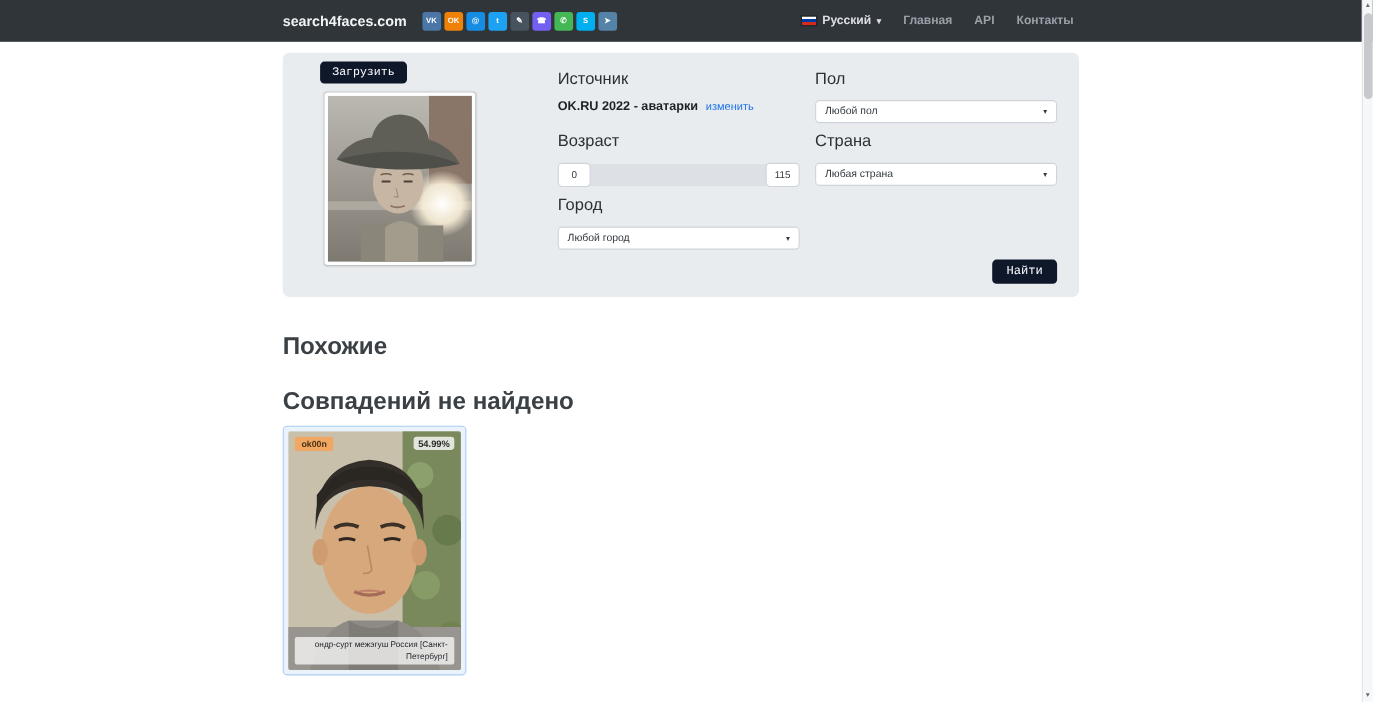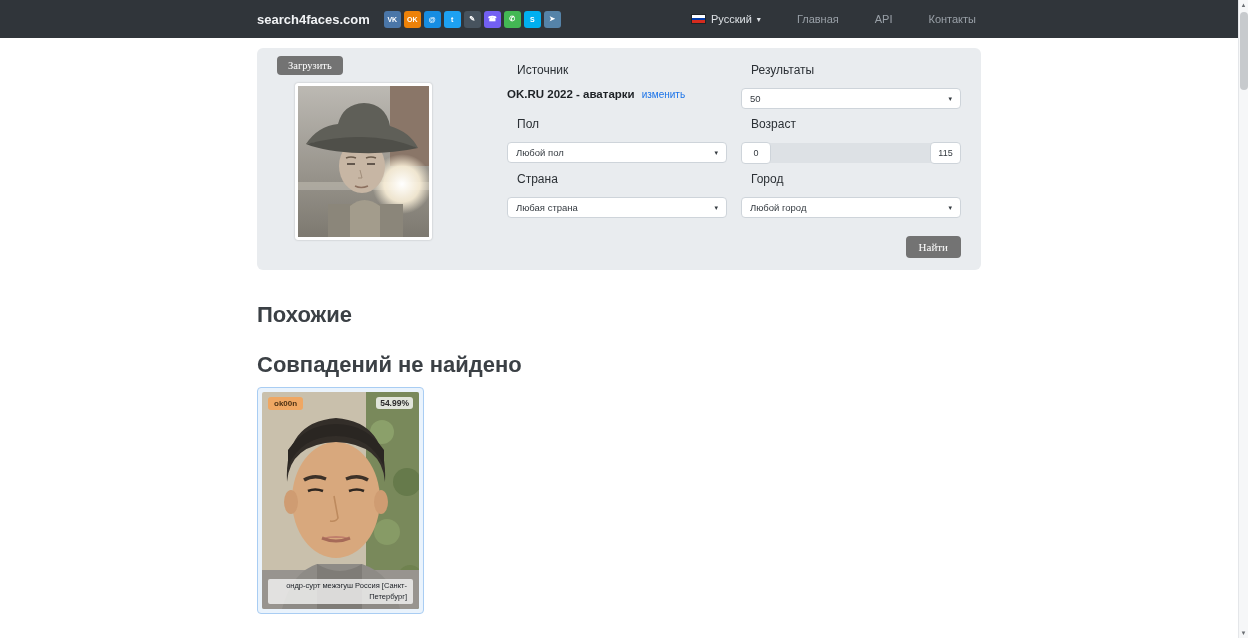--- a/index.html
+++ b/index.html
@@ -12,45 +12,45 @@
   .navbar {
     height:38px; background:#30353a; display:flex; align-items:center;
     padding:0 0 0 257px; width:100%;
   }
   .brand { color:#f1f3f5; font-size:13px; font-weight:700; margin-right:14px; cursor:pointer; }
   .social { display:flex; align-items:center; gap:3px; }
   .sicon {
     width:17px; height:17px; border-radius:3px; display:flex; align-items:center;
     justify-content:center; color:#fff; font-size:7px; font-weight:700; cursor:pointer;
   }
-  .nav-right { margin-left:auto; display:flex; align-items:center; gap:36px; padding-right:272px; }
+  .nav-right { margin-left:auto; display:flex; align-items:center; gap:20px; padding-right:272px;font-weight:bold; }
   .lang { display:flex; align-items:center; gap:5px; color:#dde1e5; font-size:11px; cursor:pointer; }
   .flag { width:15px; height:10px; display:inline-block; border:1px solid #1f2326;
     background:linear-gradient(#fff 0 33%, #0039a6 33% 66%, #d52b1e 66% 100%); }
   .lang .caret { font-size:8px; color:#dde1e5; }
   .nav-link { color:#9aa1a8; font-size:11px; text-decoration:none; cursor:pointer; }
   
   .container { width:724px; margin:0 auto; padding-top:10px; position:relative; right:5px; }
   .panel {
     background:#e9ecef; border-radius:6px; height:222px; position:relative;
     display:flex; padding:7px 20px 12px 20px;
   }
   .left-col { width:230px; }
   .btn {
-    background:#737373; color:#fff; border:none; border-radius:4px;
-    font-family:Liberation Serif, serif; font-size:10.5px; padding:4px 11px; cursor:pointer;
+    background:#0f172a; color:#fff; border:none; border-radius:4px;
+    font-family:Liberation Mono, monospace; font-size:10.5px; padding:4px 11px; cursor:pointer;margin-left:14px;
   }
   .photo-frame {
     margin:8px 0 0 18px; width:137px; height:157px; background:#fff; padding:3px;
     border-radius:3px; box-shadow:0 0 2px rgba(0,0,0,.25);
   }
   .photo-frame svg { width:100%; height:100%; display:block; }
   .fields { flex:1; display:grid; grid-template-columns:1fr 1fr; column-gap:14px; align-content:start; }
   .field { min-height:53px; }
-  .field > label { display:block; font-size:12px; color:#2b3035; margin:8px 10px 11px; }
+  .field > label { display:block; font-size:15px; color:#2b3035; margin:8px 0 11px; }
   .src-line { display:flex; align-items:baseline; gap:7px; }
   .src-value { font-size:11.5px; font-weight:700; color:#1d2125; }
   .change-link { font-size:10px; color:#1b73e8; text-decoration:none; cursor:pointer; }
   .select {
     height:21px; background:#fff; border:1px solid #ced4da; border-radius:4px;
     display:flex; align-items:center; justify-content:space-between; padding:0 8px;
     font-size:9.5px; color:#343a40; cursor:pointer;
   }
   .sel-caret { font-size:7px; color:#343a40; }
   .age-row { display:flex; align-items:stretch; height:22px; }
@@ -177,27 +177,20 @@
     </div>
     <div class="fields">
       <div class="field">
         <label>Источник</label>
         <div class="src-line">
           <span class="src-value">OK.RU 2022 - аватарки</span>
           <a class="change-link">изменить</a>
         </div>
       </div>
       <div class="field">
-        <label>Результаты</label>
-        <div class="select">
-          <span>50</span>
-          <span class="sel-caret">▾</span>
-        </div>
-      </div>
-      <div class="field">
         <label>Пол</label>
         <div class="select">
           <span>Любой пол</span>
           <span class="sel-caret">▾</span>
         </div>
       </div>
       <div class="field">
         <label>Возраст</label>
         <div class="age-row">
           <input class="age-input" readonly="" value="0" style="">

